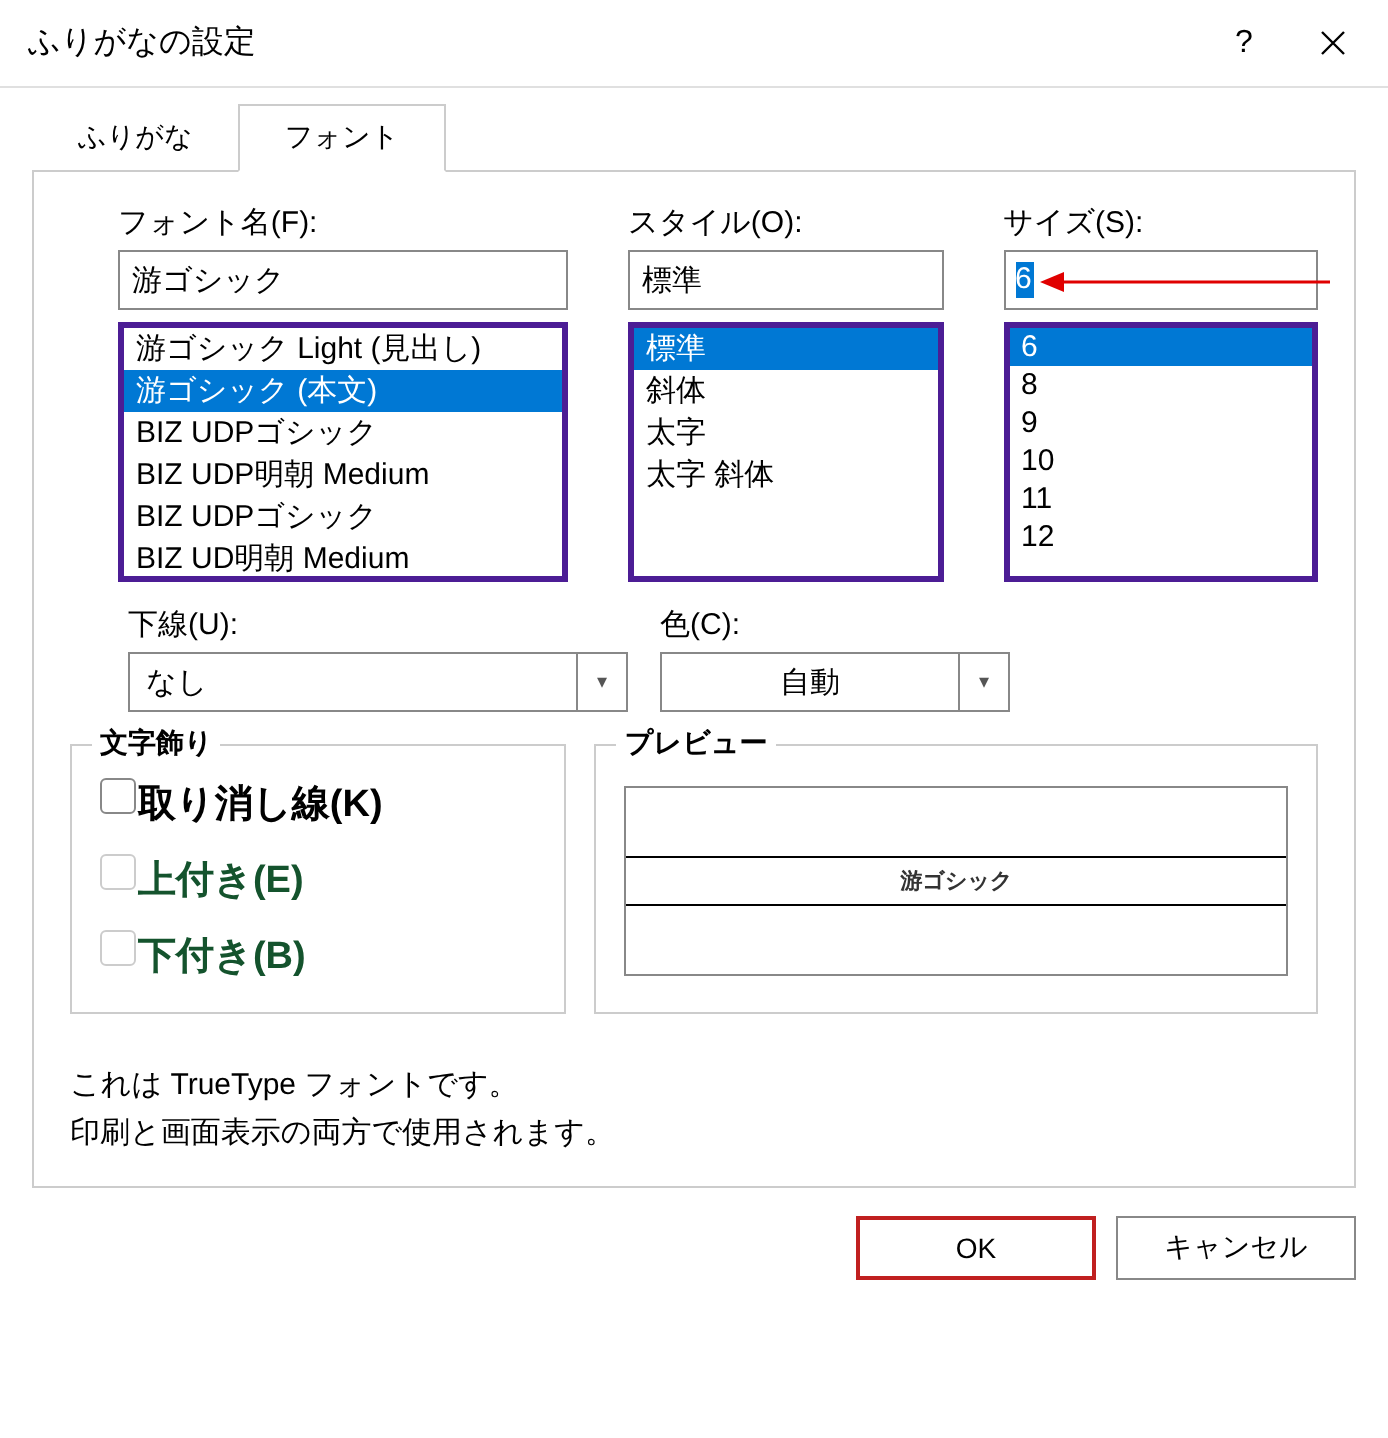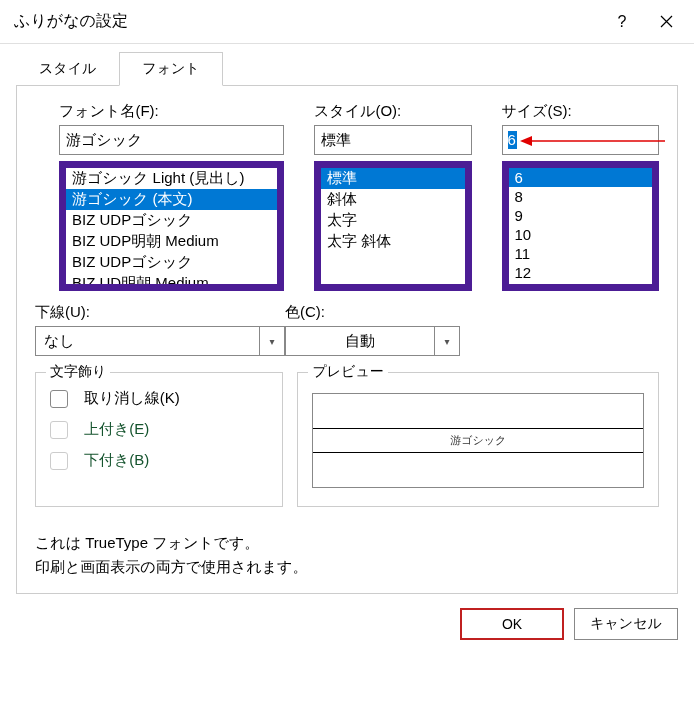--- a/index.html
+++ b/index.html
@@ -11,46 +11,46 @@
     .tabs { display: flex; height: 34px; }
     .tab { padding: 7px 22px; border: 1px solid transparent; cursor: pointer; font-size: 14px; position: relative; }
     .tab.active { border: 1px solid #ccc; border-bottom: 1px solid #fff; background: #fff; z-index: 2; }
     .tab-body { border: 1px solid #ccc; padding: 16px 18px 14px 18px; margin-top: -1px; position: relative; }
     .row1 { display: flex; gap: 30px; padding-left: 24px; }
     .col-font { width: 250px; }
     .col-style { width: 175px; }
     .col-size { width: 175px; }
     .lbl { display: block; margin-bottom: 4px; font-size: 15px; }
     .textbox { width: 100%; height: 30px; border: 1px solid #888; padding: 3px 6px; font-size: 15px; outline: none; }
-    .listbox { border: 7px solid #4c1d95; height: 130px; overflow-y: scroll; margin-top: 6px; font-size: 15px; scrollbar-width: auto; }
+    .listbox { border: 3px solid #4c1d95; height: 130px; overflow-y: scroll; margin-top: 6px; font-size: 15px; scrollbar-width: auto; }
     .listbox-item { padding: 1px 6px; cursor: pointer; white-space: nowrap; }
     .listbox-item.selected { background: #0078d4; color: #fff; }
-    .row2 { display: flex; gap: 0; margin-top: 12px; }
+    .row2 { display: flex; gap: 16px; margin-top: 12px; margin-left: 29px; }
     .col-underline { width: 250px; }
     .col-color { width: 175px; }
     .combo { display: flex; }
     .combo-text { flex: 1; height: 30px; border: 1px solid #888; border-right: none; padding: 3px 8px; font-size: 15px; display: flex; align-items: center; }
     .combo-text.centered { justify-content: center; }
     .combo-btn { width: 26px; height: 30px; border: 1px solid #888; display: flex; align-items: center; justify-content: center; cursor: pointer; }
     .chevron { font-size: 10px; color: #555; }
-    .row3 { display: flex; gap: 14px; margin-top: 16px; }
+    .row3 { display: flex; gap: 14px; margin-top: 16px; font-weight: bold; }
     .groupbox { border: 1px solid #ccc; padding: 16px 14px 14px 14px; position: relative; }
     .groupbox-title { position: absolute; top: -10px; left: 10px; background: #fff; padding: 0 4px; font-size: 14px; }
     .gb-decoration { width: 250px; height: 135px; }
     .gb-preview { width: 364px; height: 135px; }
-    .chk-row { display: flex; align-items: center; gap: 16px; margin-bottom: 12px; font-size: 15px; }
+    .chk-row { display: flex; align-items: flex-start; gap: 1px; margin-bottom: 12px; font-size: 19px; }
     .chk-row.disabled { color: #14532d; }
     .chk { width: 18px; height: 18px; border: 1px solid #888; border-radius: 3px; display: inline-block; }
     .chk.disabled { border-color: #ccc; }
     .preview-box { border: 1px solid #888; height: 95px; display: flex; flex-direction: column; justify-content: center; align-items: center; margin-top: 4px; position: relative; }
     .preview-text { font-size: 11px; color: #333; padding: 4px 0; }
     .preview-line { width: 100%; border-top: 1px solid #000; }
     .note { margin-top: 24px; font-size: 15px; line-height: 1.6; }
     .footer { display: flex; justify-content: flex-end; gap: 10px; padding: 14px 16px; }
-    .btn { width: 104px; height: 32px; border: 1px solid #888; background: #fff; cursor: pointer; font-size: 14px; display: flex; align-items: center; justify-content: center; }
+    .btn { width: 120px; height: 32px; border: 1px solid #888; background: #fff; cursor: pointer; font-size: 14px; display: flex; align-items: center; justify-content: center; }
     .btn.primary { border: 2px solid #c02020; }
     .arrow-annotation { position: absolute; pointer-events: none; }
     
     .listbox::-webkit-scrollbar { width: 17px; }
     .listbox::-webkit-scrollbar-track { background: #f0f0f0; }
     .listbox::-webkit-scrollbar-thumb { background: #c0c0c0; }
     .size-input-wrap { position: relative; }
     .size-highlight { position: absolute; left: 6px; top: 6px; width: 9px; height: 18px; background: #0078d4; color: #fff; font-size: 15px; line-height: 18px; }
   </style>
 </head>
@@ -61,21 +61,21 @@
   <div class="titlebar-btn">?</div>
   <div class="titlebar-btn">
     <svg width="13" height="13" viewBox="0 0 13 13">
         <path d="M1 1 L12 12 M12 1 L1 12" stroke="#000" stroke-width="1.2" fill="none"></path>
       </svg>
   </div>
 </div>
 
 <div class="content">
   <div class="tabs">
-    <div class="tab">スタイル</div>
+    <div class="tab">ふりがな</div>
     <div class="tab active">フォント</div>
   </div>
   <div class="tab-body">
     <div class="row1">
       <div class="col-font">
         <span class="lbl">フォント名(F):</span>
         <input class="textbox" value="游ゴシック" style="">
         <div class="listbox">
           <div class="listbox-item">游ゴシック Light (見出し)</div>
           <div class="listbox-item selected">游ゴシック (本文)</div>

